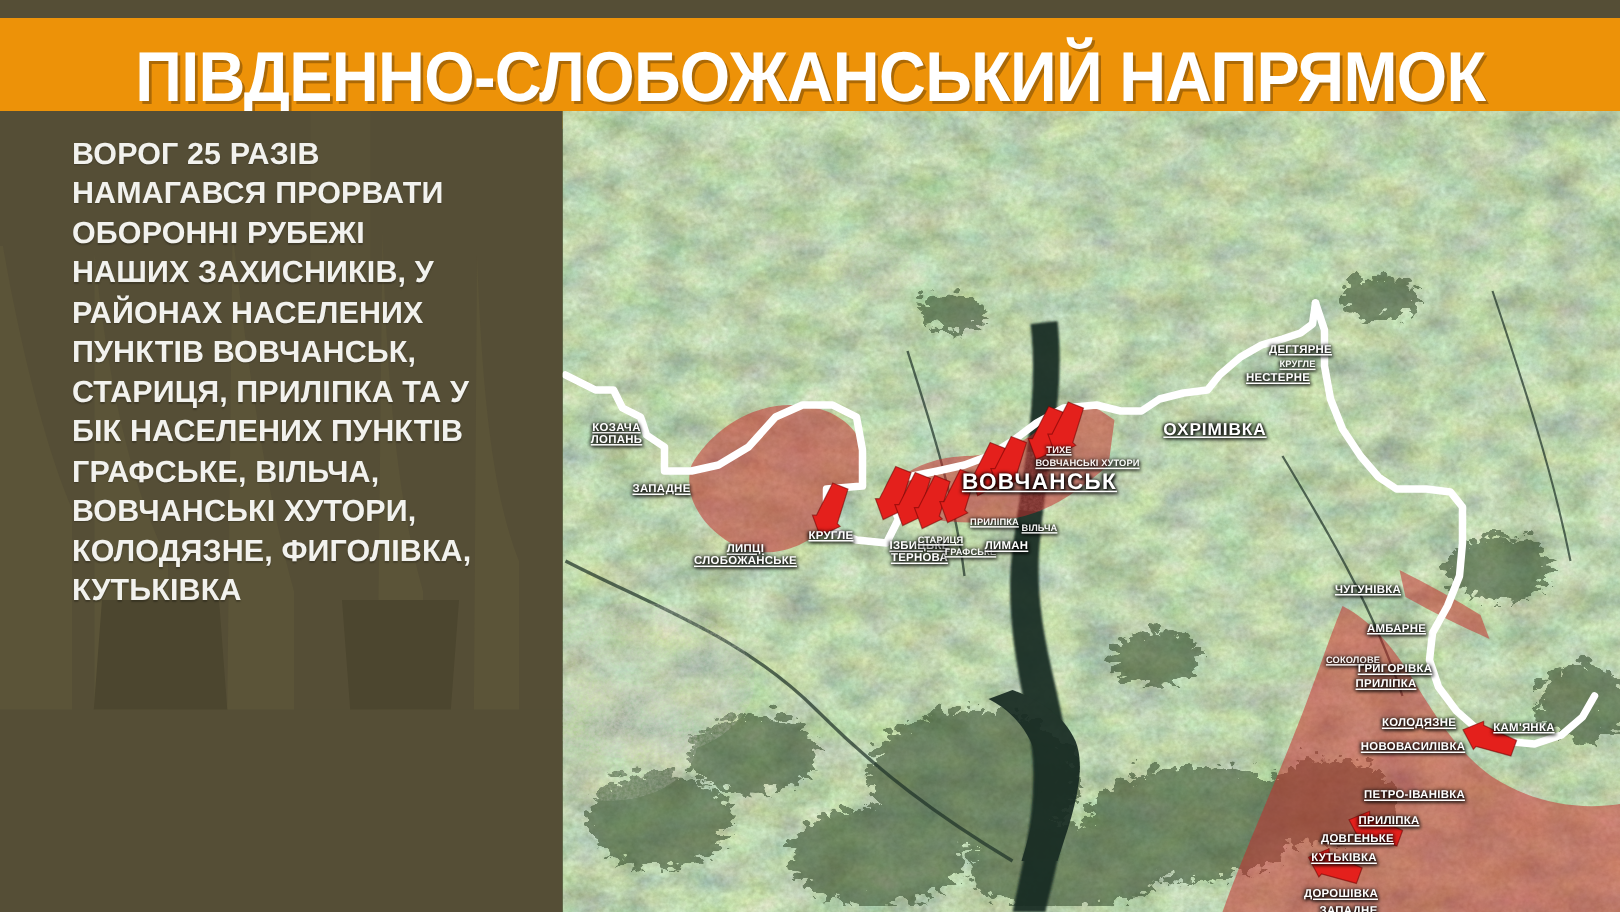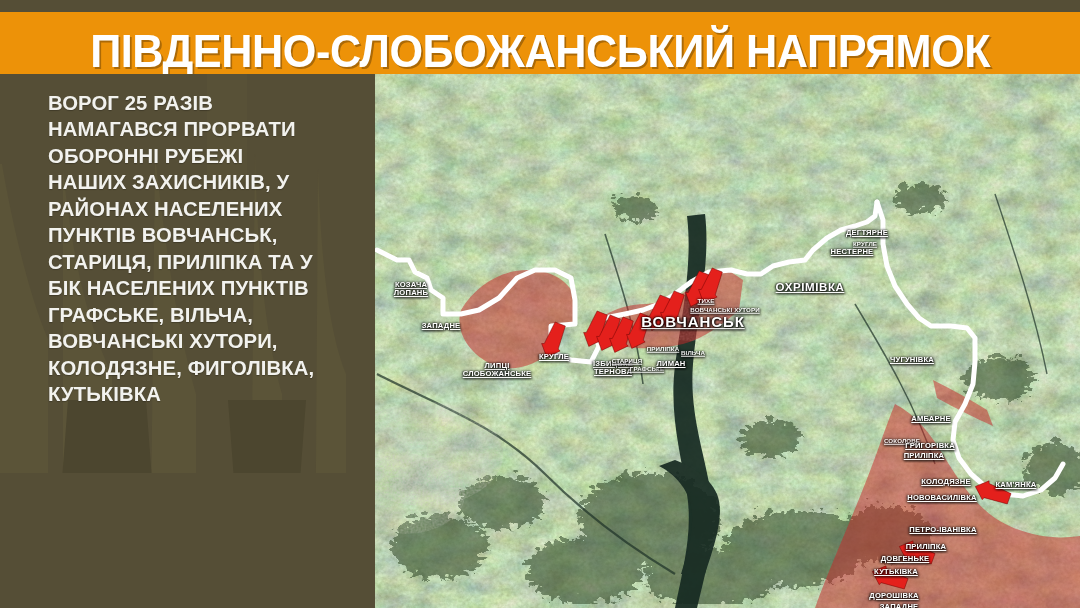--- a/index.html
+++ b/index.html
@@ -306,21 +306,21 @@
         <div class="mlabel xs" style="left: 272px; top: 295px;">ГРАФСЬКЕ</div>
         <div class="mlabel sm" style="left: 296px; top: 290px;">ЛИМАН</div>
         <div class="mlabel xs" style="left: 318px; top: 279px;">ВІЛЬЧА</div>
         <div class="mlabel xs" style="left: 331px; top: 227px;">ТИХЕ</div>
         <div class="mlabel xs" style="left: 350px; top: 236px;">ВОВЧАНСЬКІ ХУТОРИ</div>
         <div class="mlabel xl" style="left: 318px; top: 248px;">ВОВЧАНСЬК</div>
         <div class="mlabel lg" style="left: 435px; top: 213px;">ОХРІМІВКА</div>
         <div class="mlabel sm" style="left: 492px; top: 159px;">ДЕГТЯРНЕ</div>
         <div class="mlabel xs" style="left: 490px; top: 170px;">КРУГЛЕ</div>
         <div class="mlabel sm" style="left: 477px; top: 178px;">НЕСТЕРНЕ</div>
-        <div class="mlabel sm" style="left: 537px; top: 286px;">ЧУГУНІВКА</div>
+        <div class="mlabel sm" style="left: 537px; top: 319px;">ЧУГУНІВКА</div>
         <div class="mlabel sm" style="left: 556px; top: 345px;">АМБАРНЕ</div>
         <div class="mlabel xs" style="left: 527px; top: 367px;">СОКОЛОВЕ</div>
         <div class="mlabel sm" style="left: 555px; top: 372px;">ГРИГОРІВКА</div>
         <div class="mlabel sm" style="left: 549px; top: 382px;">ПРИЛІПКА</div>
         <div class="mlabel sm" style="left: 571px; top: 408px;">КОЛОДЯЗНЕ</div>
         <div class="mlabel sm" style="left: 641px; top: 411px;">КАМ'ЯНКА</div>
         <div class="mlabel sm" style="left: 567px; top: 424px;">НОВОВАСИЛІВКА</div>
         <div class="mlabel sm" style="left: 568px; top: 456px;">ПЕТРО-ІВАНІВКА</div>
         <div class="mlabel sm" style="left: 551px; top: 473px;">ПРИЛІПКА</div>
         <div class="mlabel sm" style="left: 530px; top: 485px;">ДОВГЕНЬКЕ</div>

